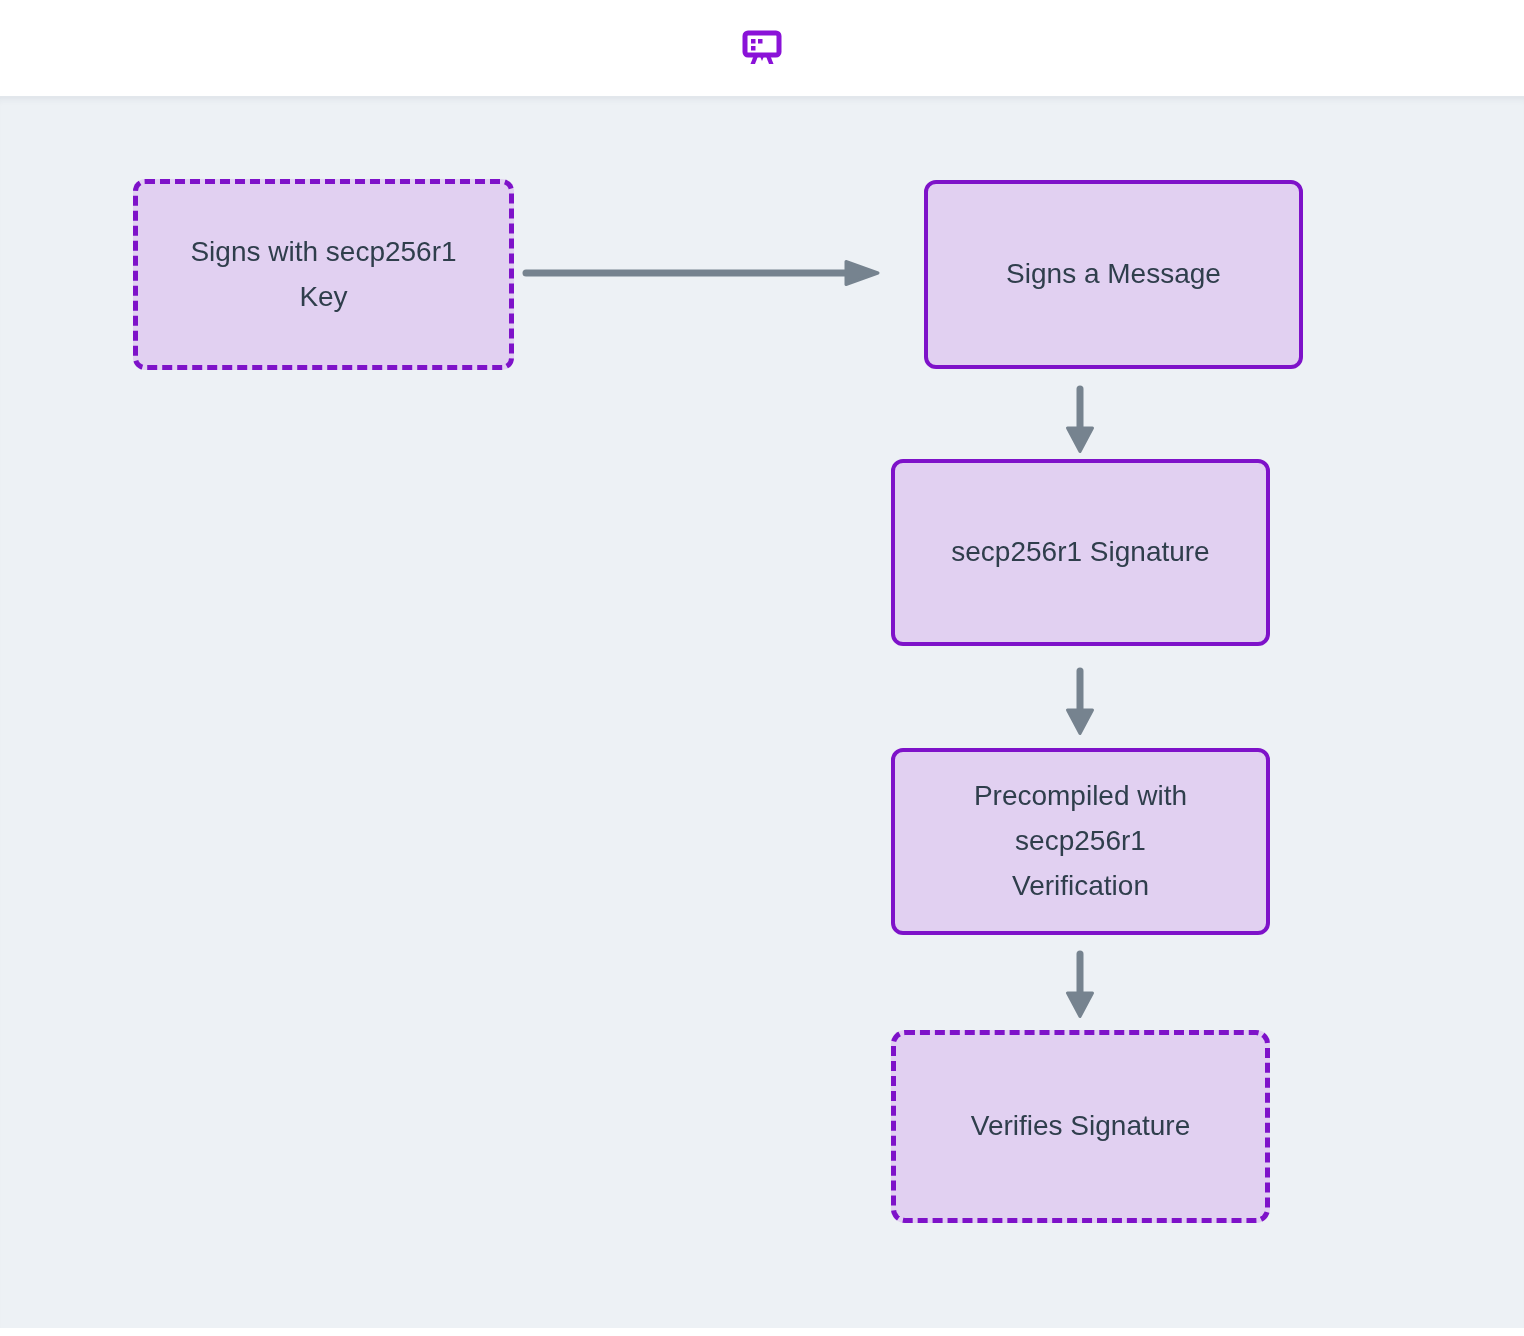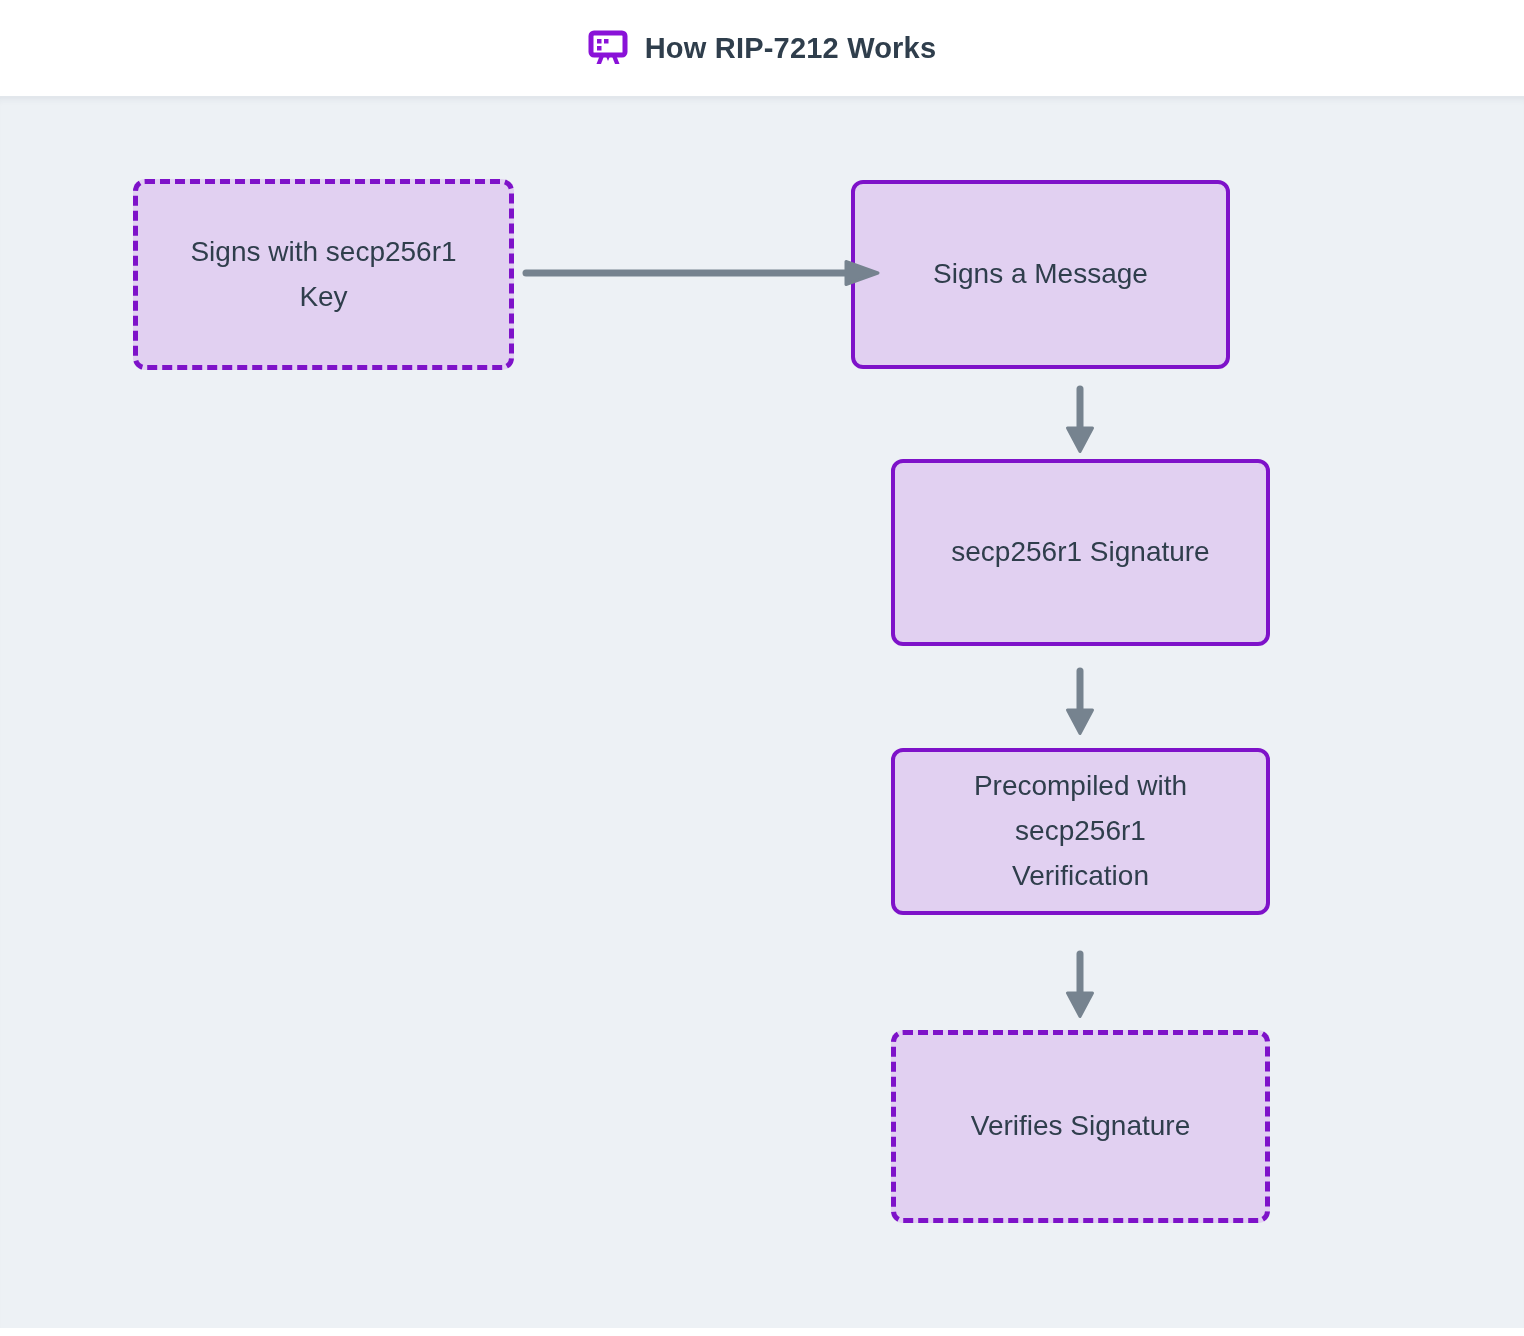--- a/index.html
+++ b/index.html
@@ -65,37 +65,36 @@
     <svg class="board-icon" width="40" height="38" viewBox="0 0 40 36" aria-hidden="true">
       <rect class="stroke" x="3" y="3" width="34" height="22" rx="3"></rect>
       <rect class="mark" x="9" y="9" width="4.5" height="4.5"></rect>
       <rect class="mark" x="16" y="9" width="4.5" height="4.5"></rect>
       <rect class="mark" x="9" y="16" width="4.5" height="4.5"></rect>
       <path class="mark" d="M12 25 L16.5 25 L13 34 L8.5 34 Z"></path>
       <path class="mark" d="M17.5 25 L22.5 25 L20 31 Z"></path>
       <path class="mark" d="M23.5 25 L28 25 L31.5 34 L27 34 Z"></path>
     </svg>
   </span>
-  <h1>How RIP-7212 Works</h1>
 </div>
 
 <div class="canvas">
 
   <div class="node dashed" style="left:133px; top:82px; width:381px; height:191px;">Signs with secp256r1
 Key</div>
 
-  <div class="node solid" style="left:851px; top:83px; width:379px; height:189px;">Signs a Message</div>
+  <div class="node solid" style="left:924px; top:83px; width:379px; height:189px;">Signs a Message</div>
 
   <div class="node solid" style="left:891px; top:362px; width:379px; height:187px;">secp256r1 Signature</div>
 
-  <div class="node solid" style="left:891px; top:651px; width:379px; height:167px; padding:0 72px;">Precompiled with
+  <div class="node solid" style="left:891px; top:651px; width:379px; height:187px; padding:0 72px;">Precompiled with
 secp256r1
 Verification</div>
 
-  <div class="node dashed" style="left:891px; top:933px; width:379px; height:193px;">Verifies Signature</div>
+  <div class="node dashed" style="left:891px; top:933px; width:379px; height:193px;border-radius:14px;">Verifies Signature</div>
 
   <svg class="edge" style="left:520px; top:156px;" width="365" height="40">
     <line x1="6" y1="20" x2="328" y2="20"></line>
     <path d="M326 8.5 L358 20 L326 31.5 Z"></path>
   </svg>
 
   <svg class="edge" style="left:1060px; top:286px;" width="40" height="72">
     <line x1="20" y1="6" x2="20" y2="47"></line>
     <path d="M7.5 45 L32.5 45 L20 68.5 Z"></path>
   </svg>

